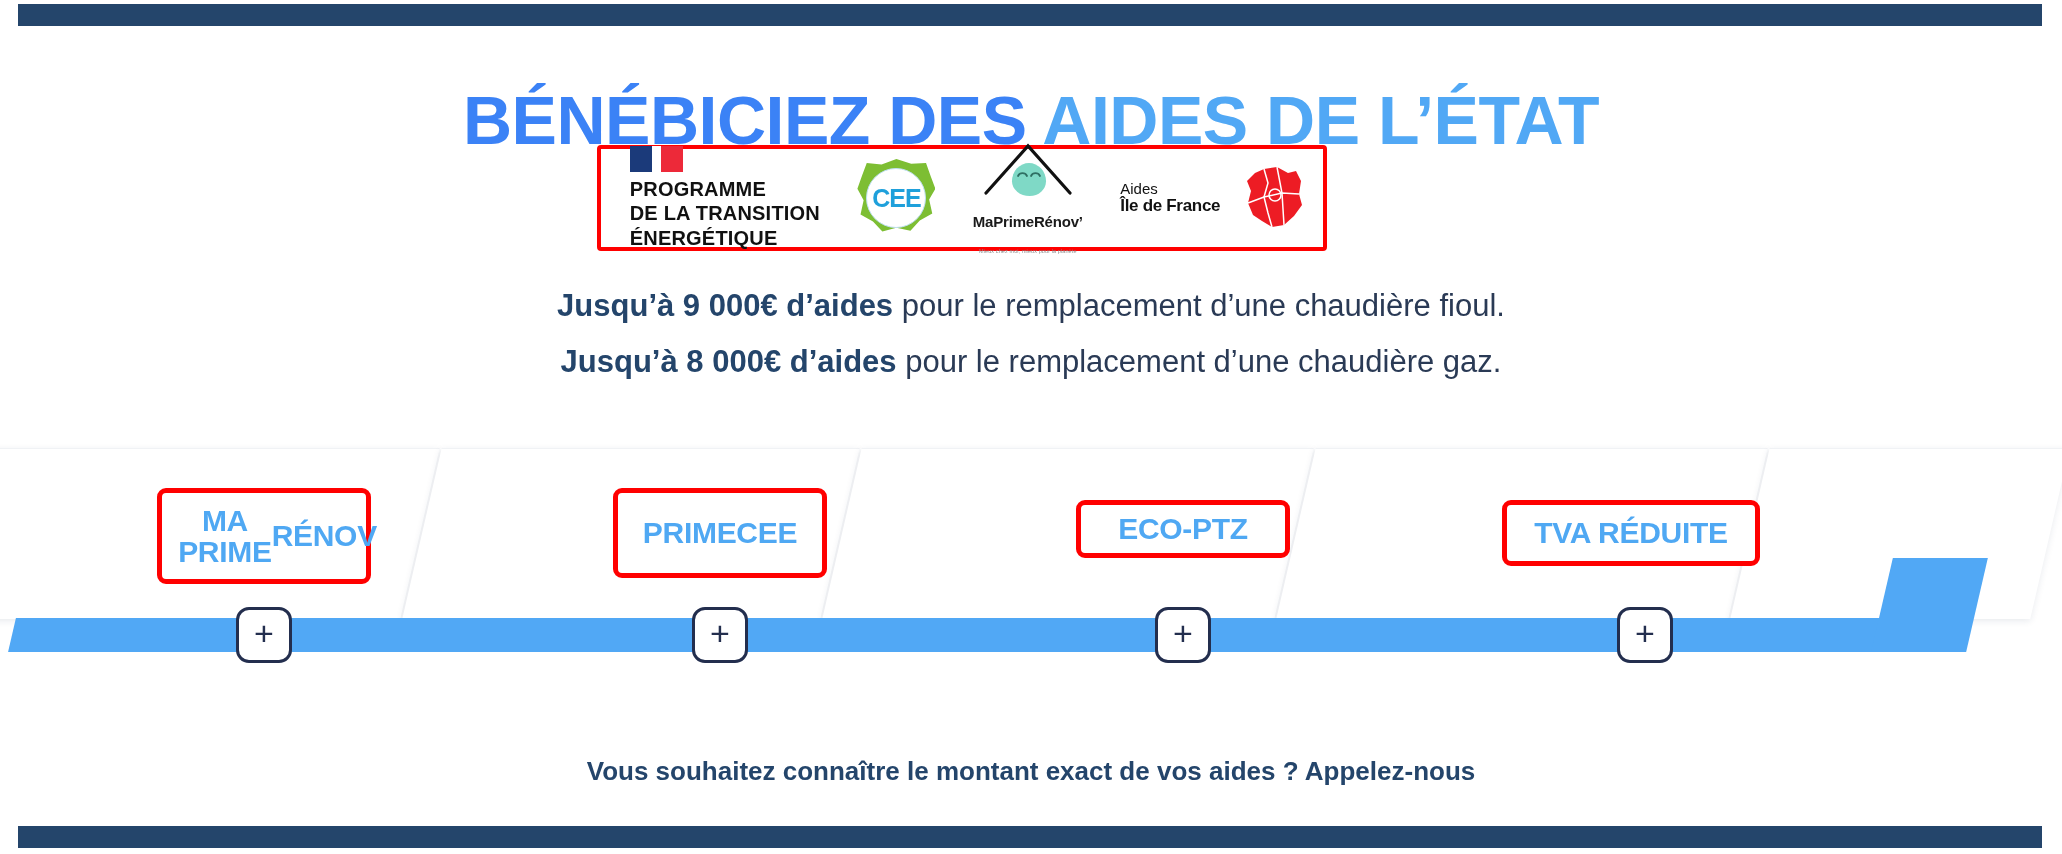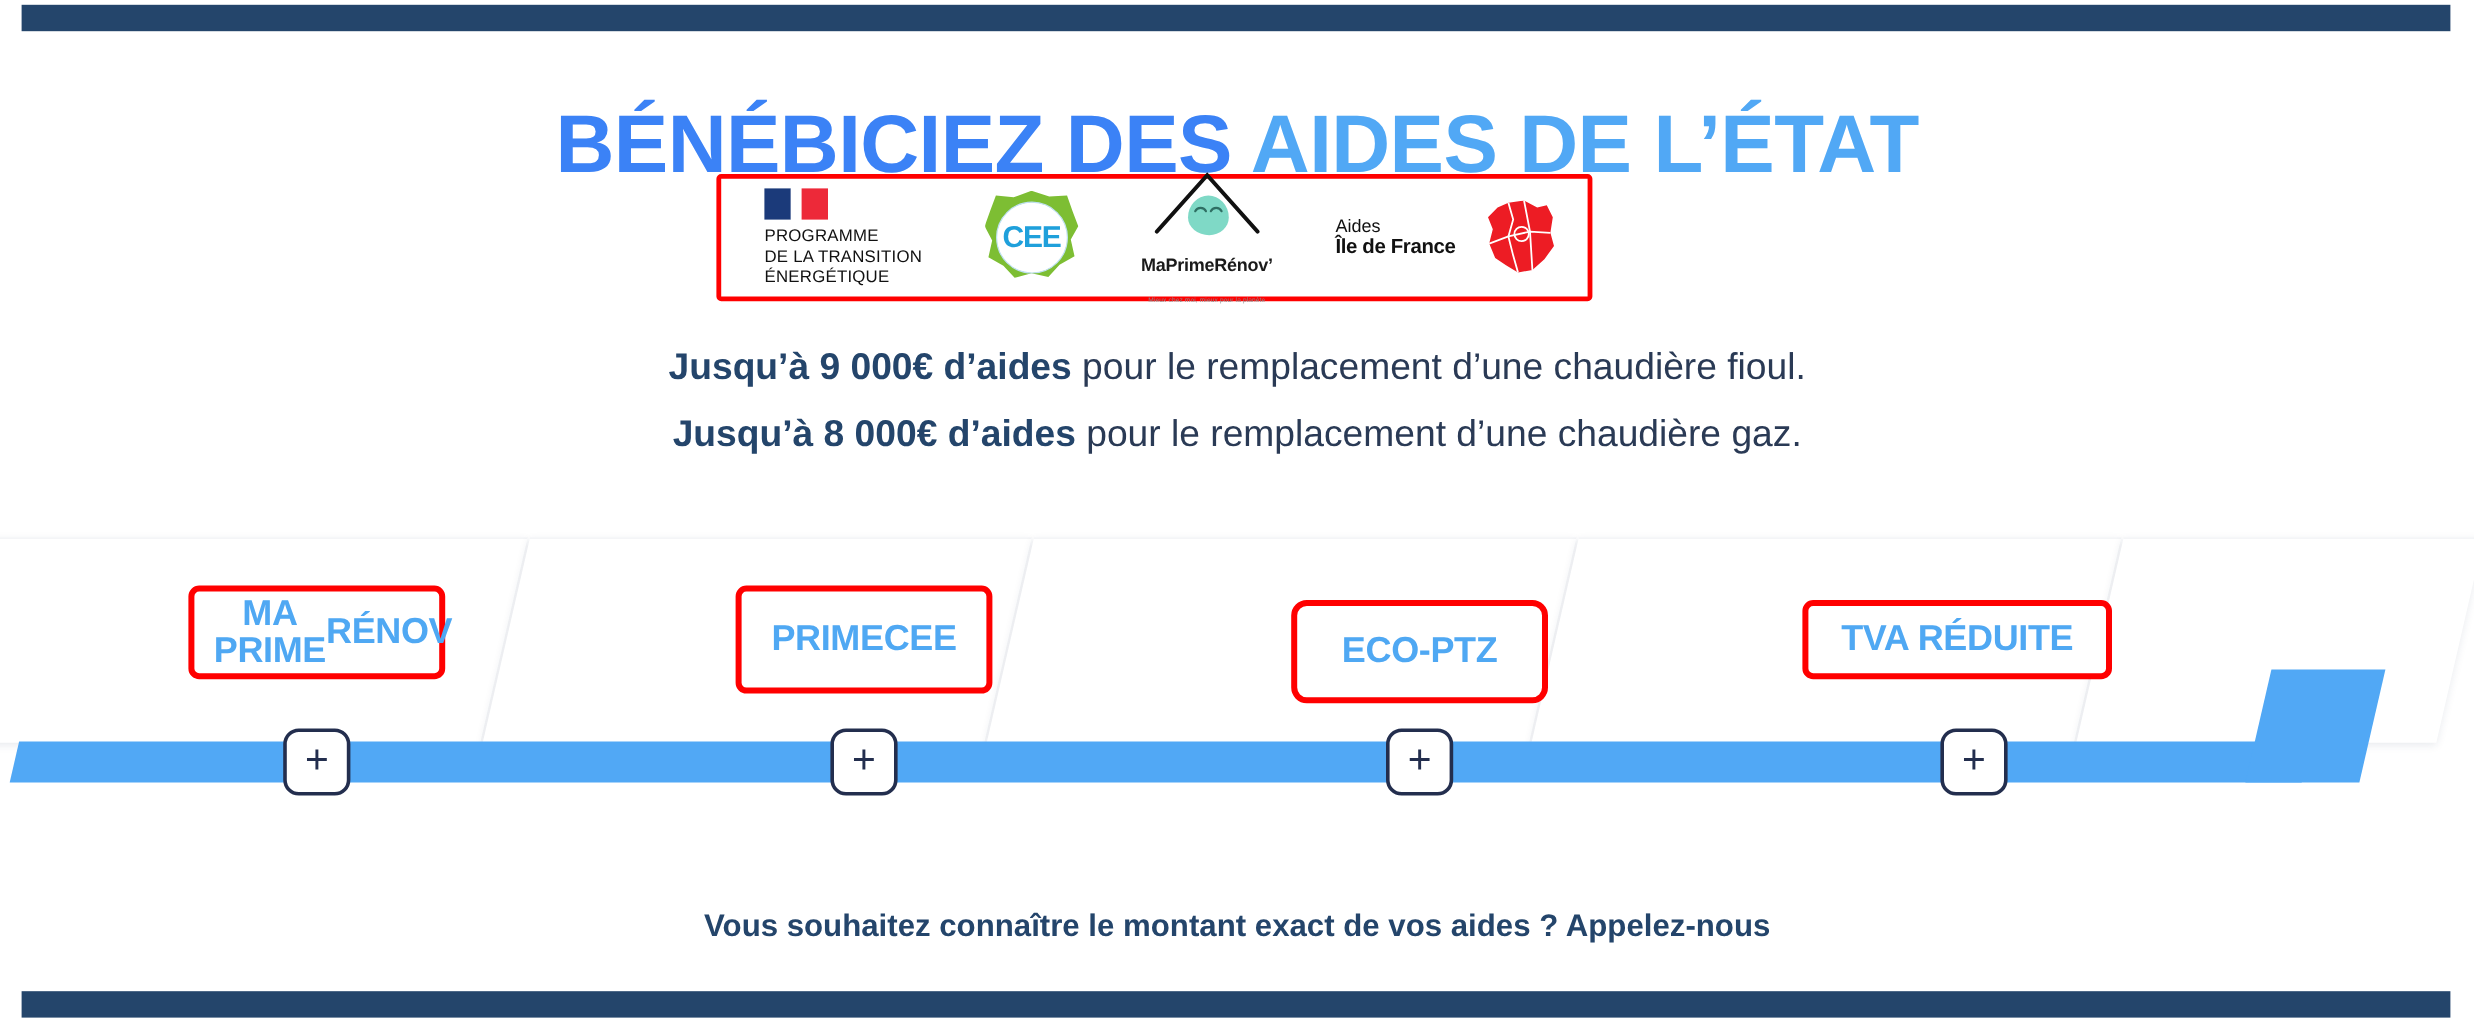--- a/index.html
+++ b/index.html
@@ -38,21 +38,21 @@
   .logo-cell{display:flex;align-items:center;justify-content:center;}
 
   
   .l1{flex-direction:column;align-items:flex-start;padding-left:10px;}
   .l1 .flag{display:flex;margin-bottom:5px;}
   .l1 .flag i{display:block;width:22px;height:26px;}
   .l1 .flag .b{background:#1B3A7A;}
   .l1 .flag .w{background:#ffffff;width:9px;}
   .l1 .flag .r{background:#ED2939;}
   .l1 .txt{
-    color:#111;font-size:14px;font-weight:normal;line-height:1.22;
+    color:#111;font-size:20px;font-weight:bold;line-height:1.22;
     letter-spacing:.2px;
   }
 
   
   .cee-wrap{position:relative;width:78px;height:78px;}
   .cee-badge{
     position:absolute;inset:0;background:#7DBE33;
     clip-path:polygon(50% 0%,69% 6%,88% 5%,94% 22%,100% 38%,92% 52%,
       96% 70%,80% 79%,68% 92%,50% 88%,32% 93%,20% 80%,4% 71%,8% 53%,
       0% 38%,6% 21%,12% 5%,31% 7%);
@@ -134,23 +134,23 @@
   }
 
   
   .chip{
     position:absolute;background:#ffffff;border:5px solid #FF0000;
     border-radius:9px;box-sizing:border-box;
     display:flex;align-items:center;justify-content:center;text-align:center;
     color:#4FA8F3;font-weight:bold;font-size:30px;line-height:1.05;
     letter-spacing:-.3px;
   }
-  .chip.c1{left:157px;top:48px;width:214px;height:78px;padding-left:27px;}
+  .chip.c1{left:157px;top:48px;width:214px;height:96px;padding-left:27px;}
   .chip.c2{left:613px;top:48px;width:214px;height:90px;}
-  .chip.c3{left:1076px;top:60px;width:214px;height:86px;border-radius:13px;}
+  .chip.c3{left:1076px;top:60px;width:214px;height:58px;}
   .chip.c4{left:1502px;top:60px;width:258px;height:66px;}
 
   
   .plus{
     position:absolute;width:56px;height:56px;background:#ffffff;
     border:3px solid #232E4E;border-radius:13px;box-sizing:border-box;
     display:flex;align-items:center;justify-content:center;
     color:#232E4E;font-size:34px;font-weight:400;line-height:1;
     padding-bottom:4px;
   }

